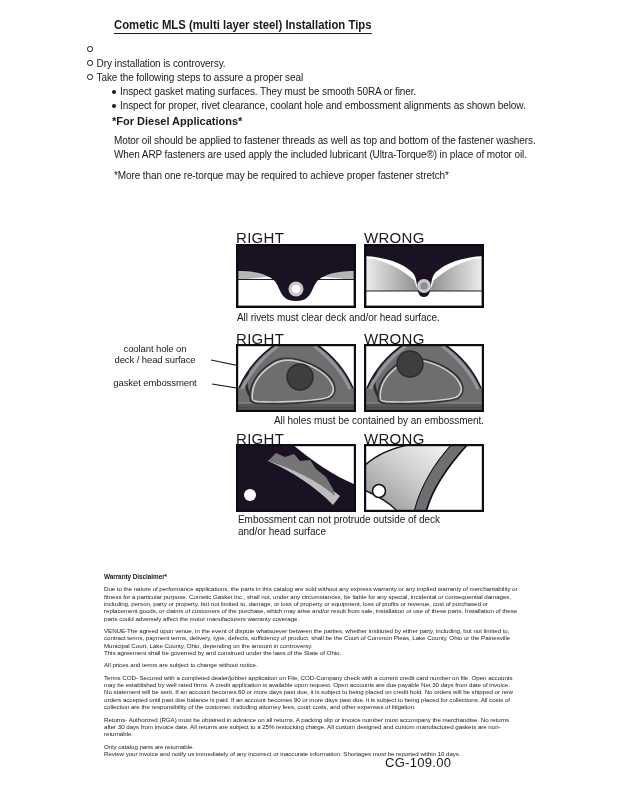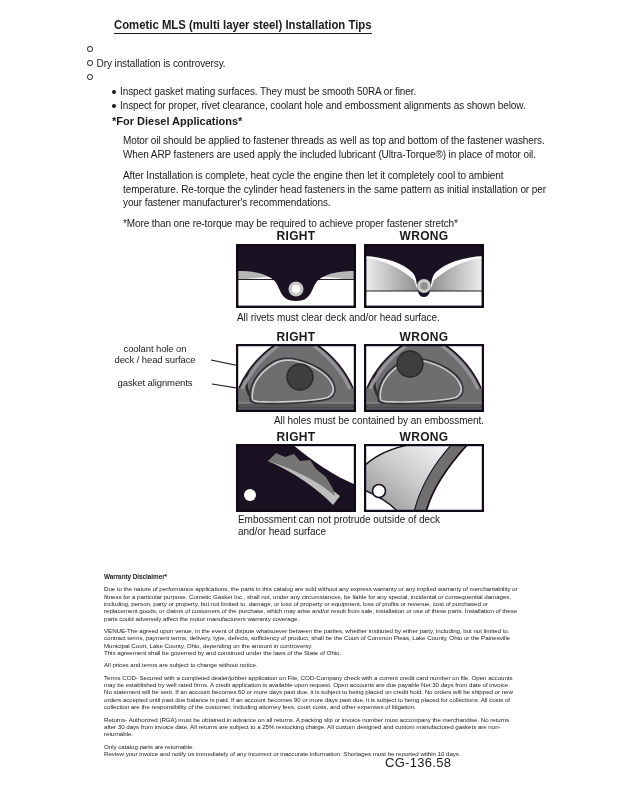--- a/index.html
+++ b/index.html
@@ -13,51 +13,50 @@
     transform:scaleX(0.84);transform-origin:left top;white-space:nowrap;
     border-bottom:1.6px solid #1a1a1a;padding-bottom:1px;
   }
   #bullets{left:87px;top:43px;font-size:10px;line-height:14px;width:480px;letter-spacing:-0.1px}
   .b-row{white-space:nowrap}
   .sub{padding-left:25px}
   .o-bullet{display:inline-block;width:3.6px;height:3.6px;border:1px solid #1a1a1a;border-radius:50%;margin-right:4px;vertical-align:1.5px}
   .f-bullet{display:inline-block;width:4px;height:4px;background:#1a1a1a;border-radius:50%;margin-right:4px;vertical-align:1.5px}
   #diesel{left:112px;top:115px;width:438px;font-size:10px;line-height:13.4px;letter-spacing:-0.1px}
   #diesel .dh{font-size:11px;font-weight:bold;letter-spacing:0}
-  #diesel p{margin:6px 0 0 11px}
+  #diesel p{margin:6px 0 0 2px}
   #diesel p.gap{margin-top:8px}
-  .rw{position:absolute;width:120px;text-align:center;font-weight:bold;font-size:12px;letter-spacing:0.3px}
+  .rw{position:absolute;width:120px;font-weight:normal;font-size:15px;letter-spacing:0.3px}
   .panel{position:absolute;width:120px}
   .panel svg{display:block}
   .caption{position:absolute;font-size:10px;letter-spacing:-0.05px}
   .side-label{position:absolute;width:110px;text-align:center;font-size:9.5px;line-height:11px;letter-spacing:-0.1px}
   #leader-lines{position:absolute;left:100px;top:343px}
   #disclaimer{left:104px;top:573px;width:415px;font-size:6.2px;line-height:7.35px;letter-spacing:-0.05px;color:#222}
   #disclaimer .dp{margin-top:5px}
   #disclaimer .dp0{margin-top:0}
   #disclaimer .dhd{font-weight:bold;font-size:6.4px}
   #page-num{left:385px;top:755px;font-size:13px;letter-spacing:0.3px}
 </style>
 </head>
 <body>
 
 <div id="title" class="abs">Cometic MLS (multi layer steel) Installation Tips</div>
 
 <div id="bullets" class="abs">
   <div class="b-row"><span class="o-bullet"></span></div>
   <div class="b-row"><span class="o-bullet"></span><span>Dry installation is controversy.</span></div>
-  <div class="b-row"><span class="o-bullet"></span></div>
+  <div class="b-row"><span class="o-bullet"></span><span>Take the following steps to assure a proper seal</span></div>
   <div class="b-row sub"><span class="f-bullet"></span><span>Inspect gasket mating surfaces.  They must be smooth 50RA or finer.</span></div>
   <div class="b-row sub"><span class="f-bullet"></span><span>Inspect for proper, rivet clearance, coolant hole and embossment alignments as shown below.</span></div>
 </div>
 
 <div id="diesel" class="abs">
   <div class="dh">*For Diesel Applications*</div>
   <p>Motor oil should be applied to fastener threads as well as top and bottom of the fastener washers. When ARP fasteners are used apply the included lubricant (Ultra-Torque®) in place of motor oil.</p>
-  <p class="gap">After Installation is complete, heat cycle the engine then let it completely cool to ambient temperature. Re-torque the cylinder head fasteners in the same pattern as initial installation or per your fastener manufacturer's recommendations.</p>
   <p class="gap">*More than one re-torque may be required to achieve proper fastener stretch*</p>
 </div>
 
 <div class="rw" style="left:236px;top:229px">RIGHT</div>
 <div class="rw" style="left:364px;top:229px">WRONG</div>
 
 <div class="panel" style="left:236px;top:244px">
   <svg viewBox="0 0 120 64" width="120" height="64">
     <rect width="120" height="64" fill="#ffffff"></rect>
     <polygon points="2,26 48,31 2,36" fill="#b5b5b5"></polygon>
@@ -95,21 +94,21 @@
 
 <div class="caption" style="left:237px;top:312px">All rivets must clear deck and/or head surface.</div>
 
 <div class="rw" style="left:236px;top:330px">RIGHT</div>
 <div class="rw" style="left:364px;top:330px">WRONG</div>
 
 <div class="side-label" style="left:100px;top:343px">
   <div>coolant hole on</div>
   <div>deck / head surface</div>
 </div>
-<div class="side-label" style="left:100px;top:377px">gasket alignments</div>
+<div class="side-label" style="left:100px;top:377px">gasket embossment</div>
 
 <svg id="leader-lines" width="200" height="62" viewBox="0 0 200 62">
   <line x1="111" y1="17" x2="188" y2="33" stroke="#1a1a1a" stroke-width="1.2"></line>
   <line x1="112" y1="41" x2="162" y2="49" stroke="#1a1a1a" stroke-width="1.2"></line>
 </svg>
 
 <div class="panel" style="left:236px;top:344px">
   <svg viewBox="0 0 120 68" width="120" height="68">
     <rect width="120" height="68" fill="#6e6e6e"></rect>
     <rect y="59" width="120" height="9" fill="#585858"></rect>
@@ -198,13 +197,13 @@
   <div class="dp">Due to the nature of performance applications, the parts in this catalog are sold without any express warranty or any implied warranty of merchantability or fitness for a particular purpose. Cometic Gasket Inc., shall not, under any circumstances, be liable for any special, incidental or consequential damages, including, person, party or property, but not limited to, damage, or loss of property or equipment, loss of profits or revenue, cost of purchased or replacement goods, or claims of customers of the purchase, which may arise and/or result from sale, installation or use of these parts. Installation of these parts could adversely affect the motor manufacturers warranty coverage.</div>
   <div class="dp">VENUE-The agreed upon venue, in the event of dispute whatsoever between the parties, whether instituted by either party, including, but not limited to, contract terms, payment terms, delivery, type, defects, sufficiency of product, shall be the Court of Common Pleas, Lake County, Ohio or the Painesville Municipal Court, Lake County, Ohio, depending on the amount in controversy.</div>
   <div class="dp0">This agreement shall be governed by and construed under the laws of the State of Ohio.</div>
   <div class="dp">All prices and terms are subject to change without notice.</div>
   <div class="dp">Terms COD- Secured with a completed dealer/jobber application on File, COD-Company check with a current credit card number on file. Open accounts may be established by well rated firms. A credit application is available upon request. Open accounts are due payable Net 30 days from date of invoice. No statement will be sent. If an account becomes 60 or more days past due, it is subject to being placed on credit hold. No orders will be shipped or new orders accepted until past due balance is paid. If an account becomes 90 or more days past due, it is subject to being placed for collections. All costs of collection are the responsibility of the customer, including attorney fees, court costs, and other expenses of litigation.</div>
   <div class="dp">Returns- Authorized (RGA) must be obtained in advance on all returns. A packing slip or invoice number must accompany the merchandise. No returns after 30 days from invoice date. All returns are subject to a 25% restocking charge. All custom designed and custom manufactured gaskets are non-returnable.</div>
   <div class="dp">Only catalog parts are returnable.</div>
   <div class="dp0">Review your invoice and notify us immediately of any incorrect or inaccurate information. Shortages must be reported within 10 days.</div>
 </div>
 
-<div id="page-num" class="abs">CG-136.58</div>
+<div id="page-num" class="abs">CG-109.00</div>
 
 </body></html>

